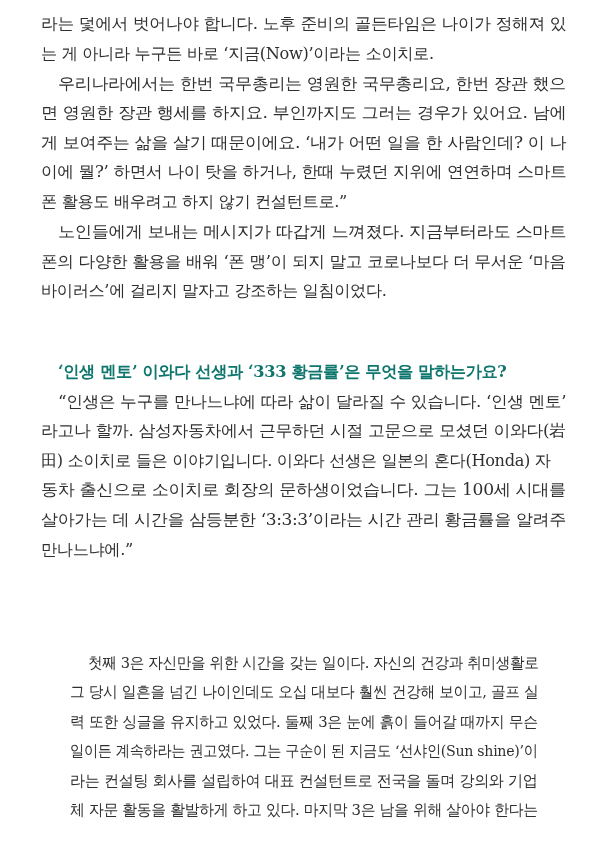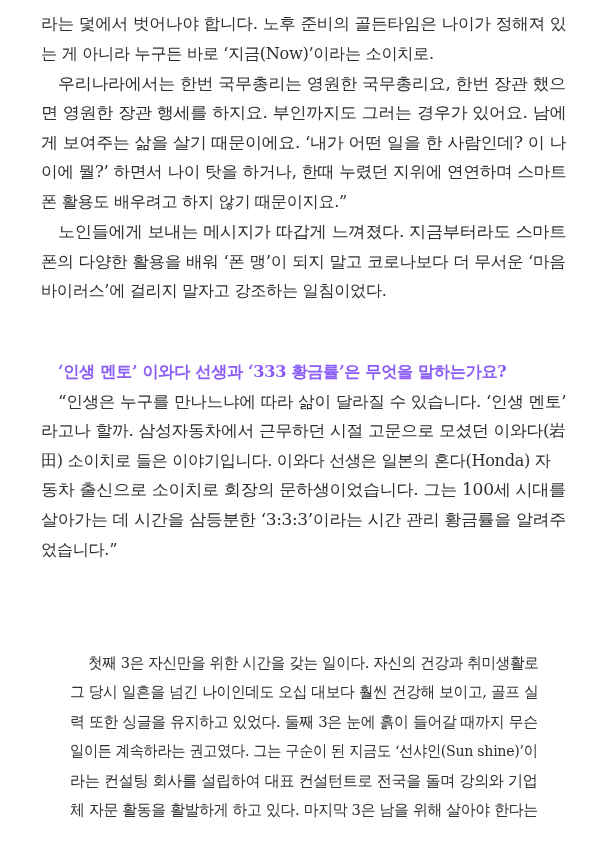--- a/index.html
+++ b/index.html
@@ -28,52 +28,52 @@
       font-size: 16.2px;
       letter-spacing: -0.35px;
       line-height: 20px;
       transform-origin: left top;
     }
     .main-line { left: 41px; }
     .main-line.indent { left: 58px; }
     .heading-line {
       left: 58px;
       font-weight: bold;
-      color: #8b5cf6;
+      color: #0f766e;
     }
     .box-line { left: 70px; font-size: 15.6px; }
     .box-line.indent { left: 88px; }
   </style>
 </head>
 <body>
 
 <div class="page">
 
   <div>
     <div class="line main-line" style="top: 14px; transform: scaleX(1.0355);">라는 덫에서 벗어나야 합니다. 노후 준비의 골든타임은 나이가 정해져 있</div>
     <div class="line main-line" style="top:44px;">는 게 아니라 누구든 바로 ‘지금(Now)’이라는 소이치로.</div>
     <div class="line main-line indent" style="top: 74px; transform: scaleX(1.05394);">우리나라에서는 한번 국무총리는 영원한 국무총리요, 한번 장관 했으</div>
     <div class="line main-line" style="top: 103px; transform: scaleX(1.05847);">면 영원한 장관 행세를 하지요. 부인까지도 그러는 경우가 있어요. 남에</div>
     <div class="line main-line" style="top: 133px; transform: scaleX(1.05422);">게 보여주는 삶을 살기 때문이에요. ‘내가 어떤 일을 한 사람인데? 이 나</div>
     <div class="line main-line" style="top: 162px; transform: scaleX(1.03143);">이에 뭘?’ 하면서 나이 탓을 하거나, 한때 누렸던 지위에 연연하며 스마트</div>
-    <div class="line main-line" style="top:192px;">폰 활용도 배우려고 하지 않기 때문이지요.”</div>
+    <div class="line main-line" style="top:192px;">폰 활용도 배우려고 하지 않기 컨설턴트로.”</div>
     <div class="line main-line indent" style="top: 222px; transform: scaleX(1.06499);">노인들에게 보내는 메시지가 따갑게 느껴졌다. 지금부터라도 스마트</div>
     <div class="line main-line" style="top: 252px; transform: scaleX(1.0274);">폰의 다양한 활용을 배워 ‘폰 맹’이 되지 말고 코로나보다 더 무서운 ‘마음</div>
     <div class="line main-line" style="top:281px;text-align:right;">바이러스’에 걸리지 말자고 강조하는 일침이었다.</div>
   </div>
 
   <div class="line heading-line" style="top:362px;">‘인생 멘토’ 이와다 선생과 ‘333 황금률’은 무엇을 말하는가요?</div>
 
   <div>
     <div class="line main-line indent" style="top: 392px; transform: scaleX(1.03043);">“인생은 누구를 만나느냐에 따라 삶이 달라질 수 있습니다. ‘인생 멘토’</div>
     <div class="line main-line" style="top: 421px; transform: scaleX(1.04167);">라고나 할까. 삼성자동차에서 근무하던 시절 고문으로 모셨던 이와다(岩</div>
     <div class="line main-line" style="top: 451px; transform: scaleX(1);">田) 소이치로 들은 이야기입니다. 이와다 선생은 일본의 혼다(Honda) 자</div>
     <div class="line main-line" style="top: 480px; transform: scaleX(1.05847);">동차 출신으로 소이치로 회장의 문하생이었습니다. 그는 100세 시대를</div>
     <div class="line main-line" style="top: 510px; transform: scaleX(1.05);">살아가는 데 시간을 삼등분한 ‘3:3:3’이라는 시간 관리 황금률을 알려주</div>
-    <div class="line main-line" style="top:540px;">었습니다.”</div>
+    <div class="line main-line" style="top:540px;">만나느냐에.”</div>
   </div>
 
   <div>
     <div class="line box-line indent" style="top: 653px; transform: scaleX(0.93361);">첫째 3은 자신만을 위한 시간을 갖는 일이다. 자신의 건강과 취미생활로</div>
     <div class="line box-line" style="top: 682px; transform: scaleX(0.94165);">그 당시 일흔을 넘긴 나이인데도 오십 대보다 훨씬 건강해 보이고, 골프 실</div>
     <div class="line box-line" style="top: 712px; transform: scaleX(0.95122);">력 또한 싱글을 유지하고 있었다. 둘째 3은 눈에 흙이 들어갈 때까지 무슨</div>
     <div class="line box-line" style="top: 741px; transform: scaleX(0.910506);">일이든 계속하라는 권고였다. 그는 구순이 된 지금도 ‘선샤인(Sun shine)’이</div>
     <div class="line box-line" style="top: 771px; transform: scaleX(0.966942);">라는 컨설팅 회사를 설립하여 대표 컨설턴트로 전국을 돌며 강의와 기업</div>
     <div class="line box-line" style="top: 800px; transform: scaleX(0.95122);">체 자문 활동을 활발하게 하고 있다. 마지막 3은 남을 위해 살아야 한다는</div>
   </div>

